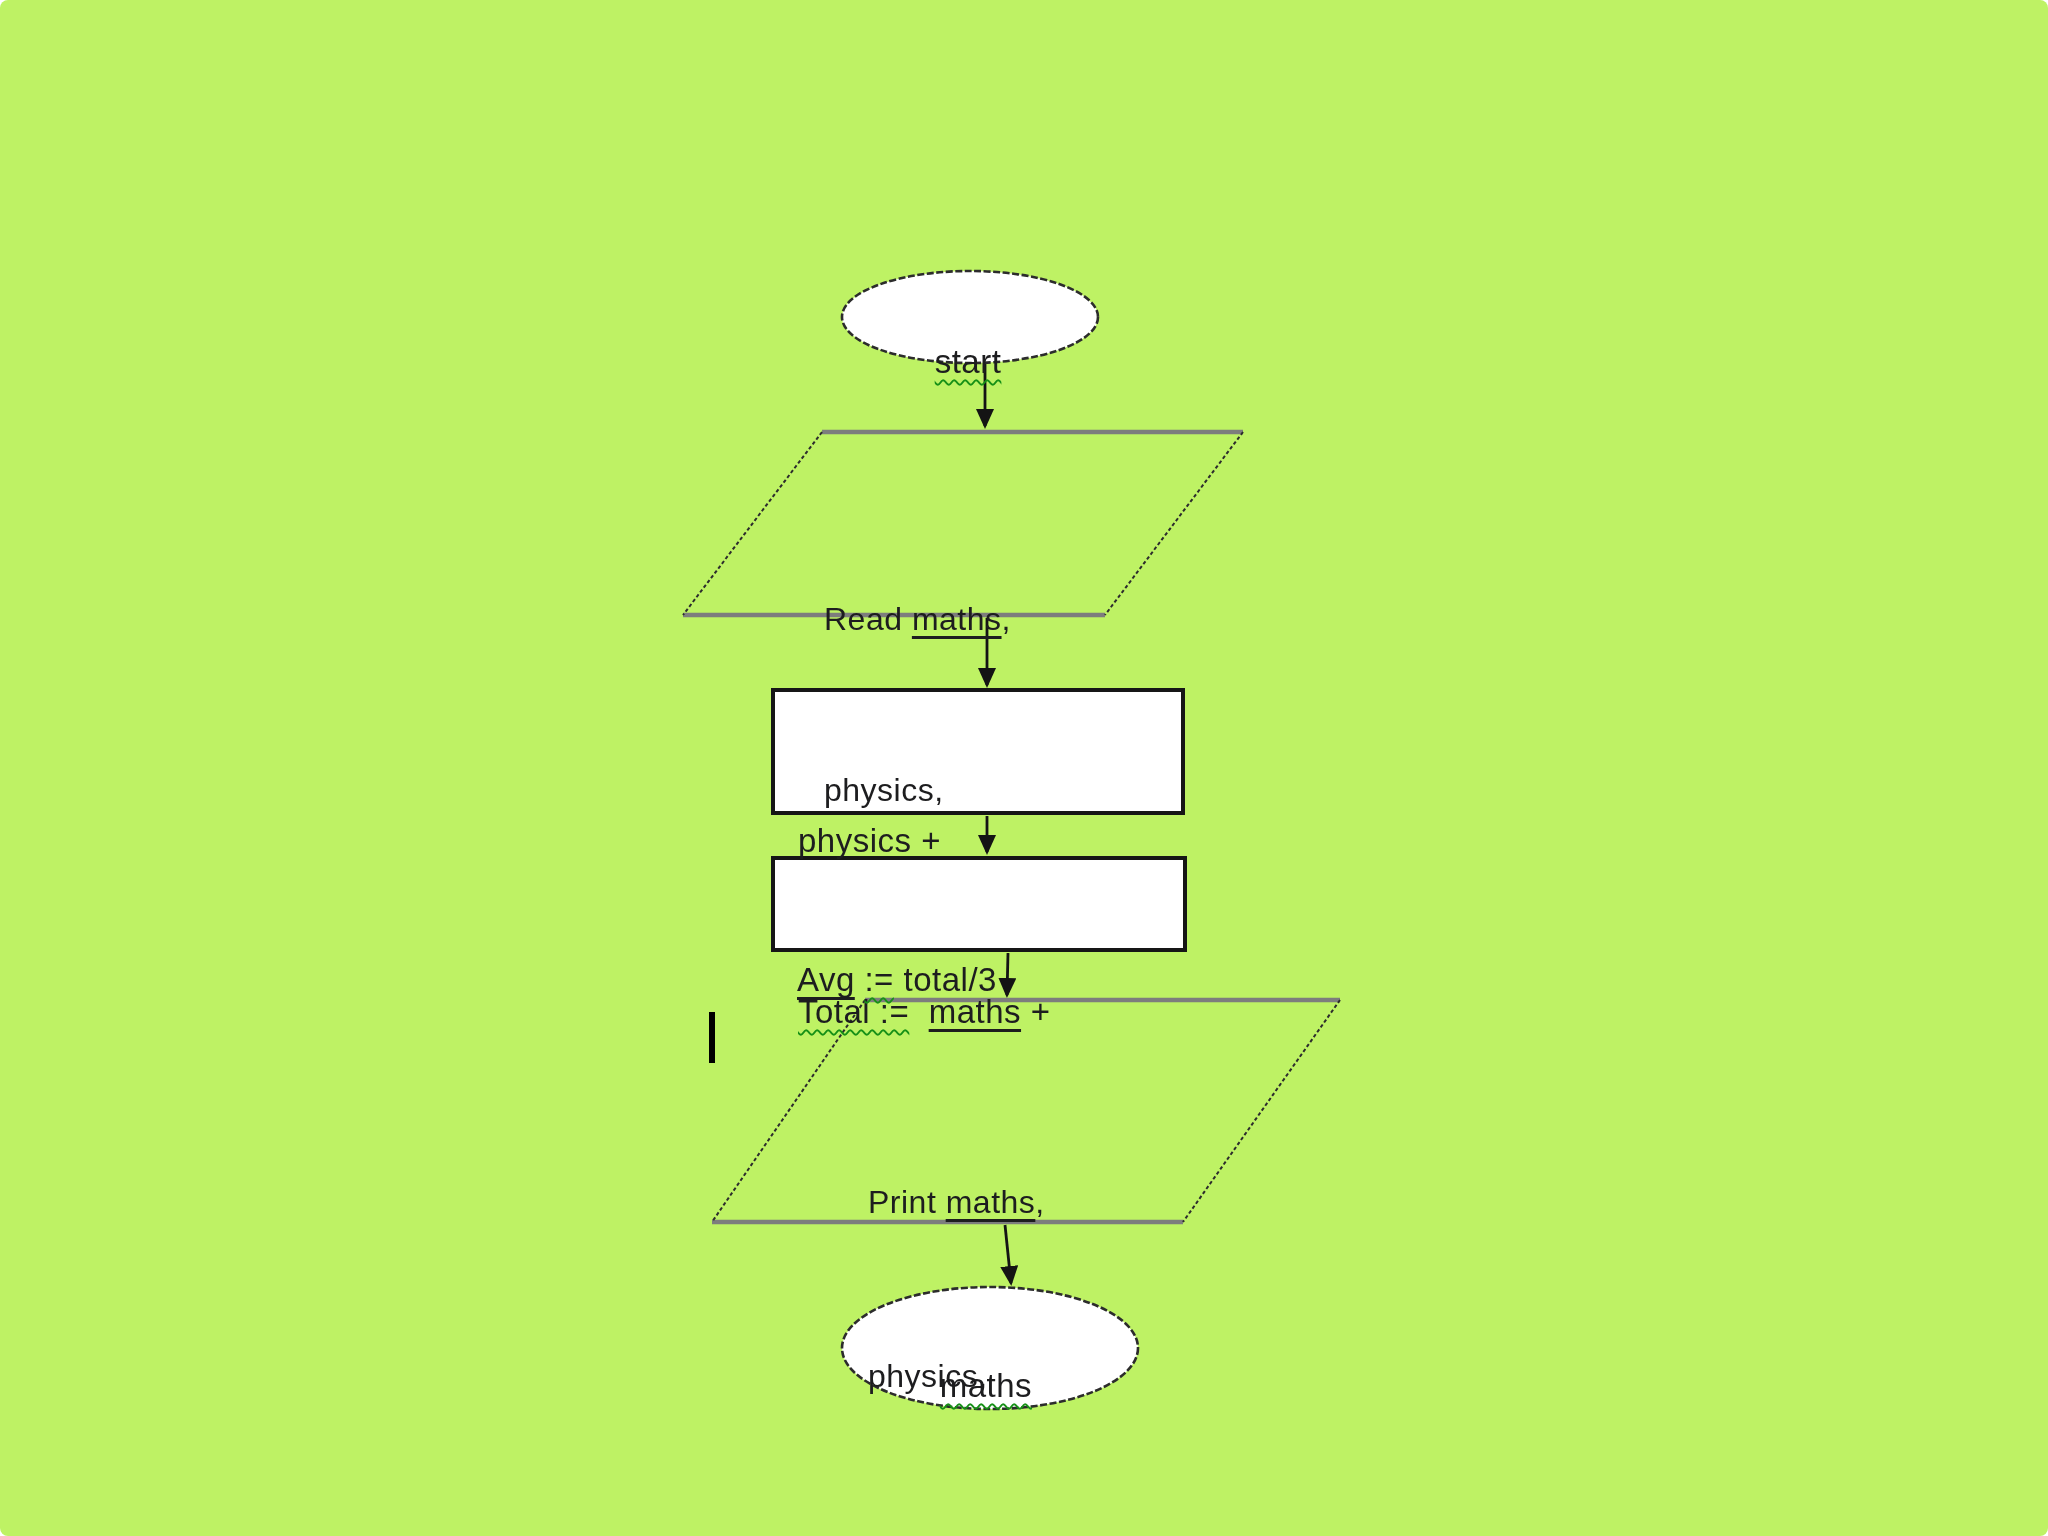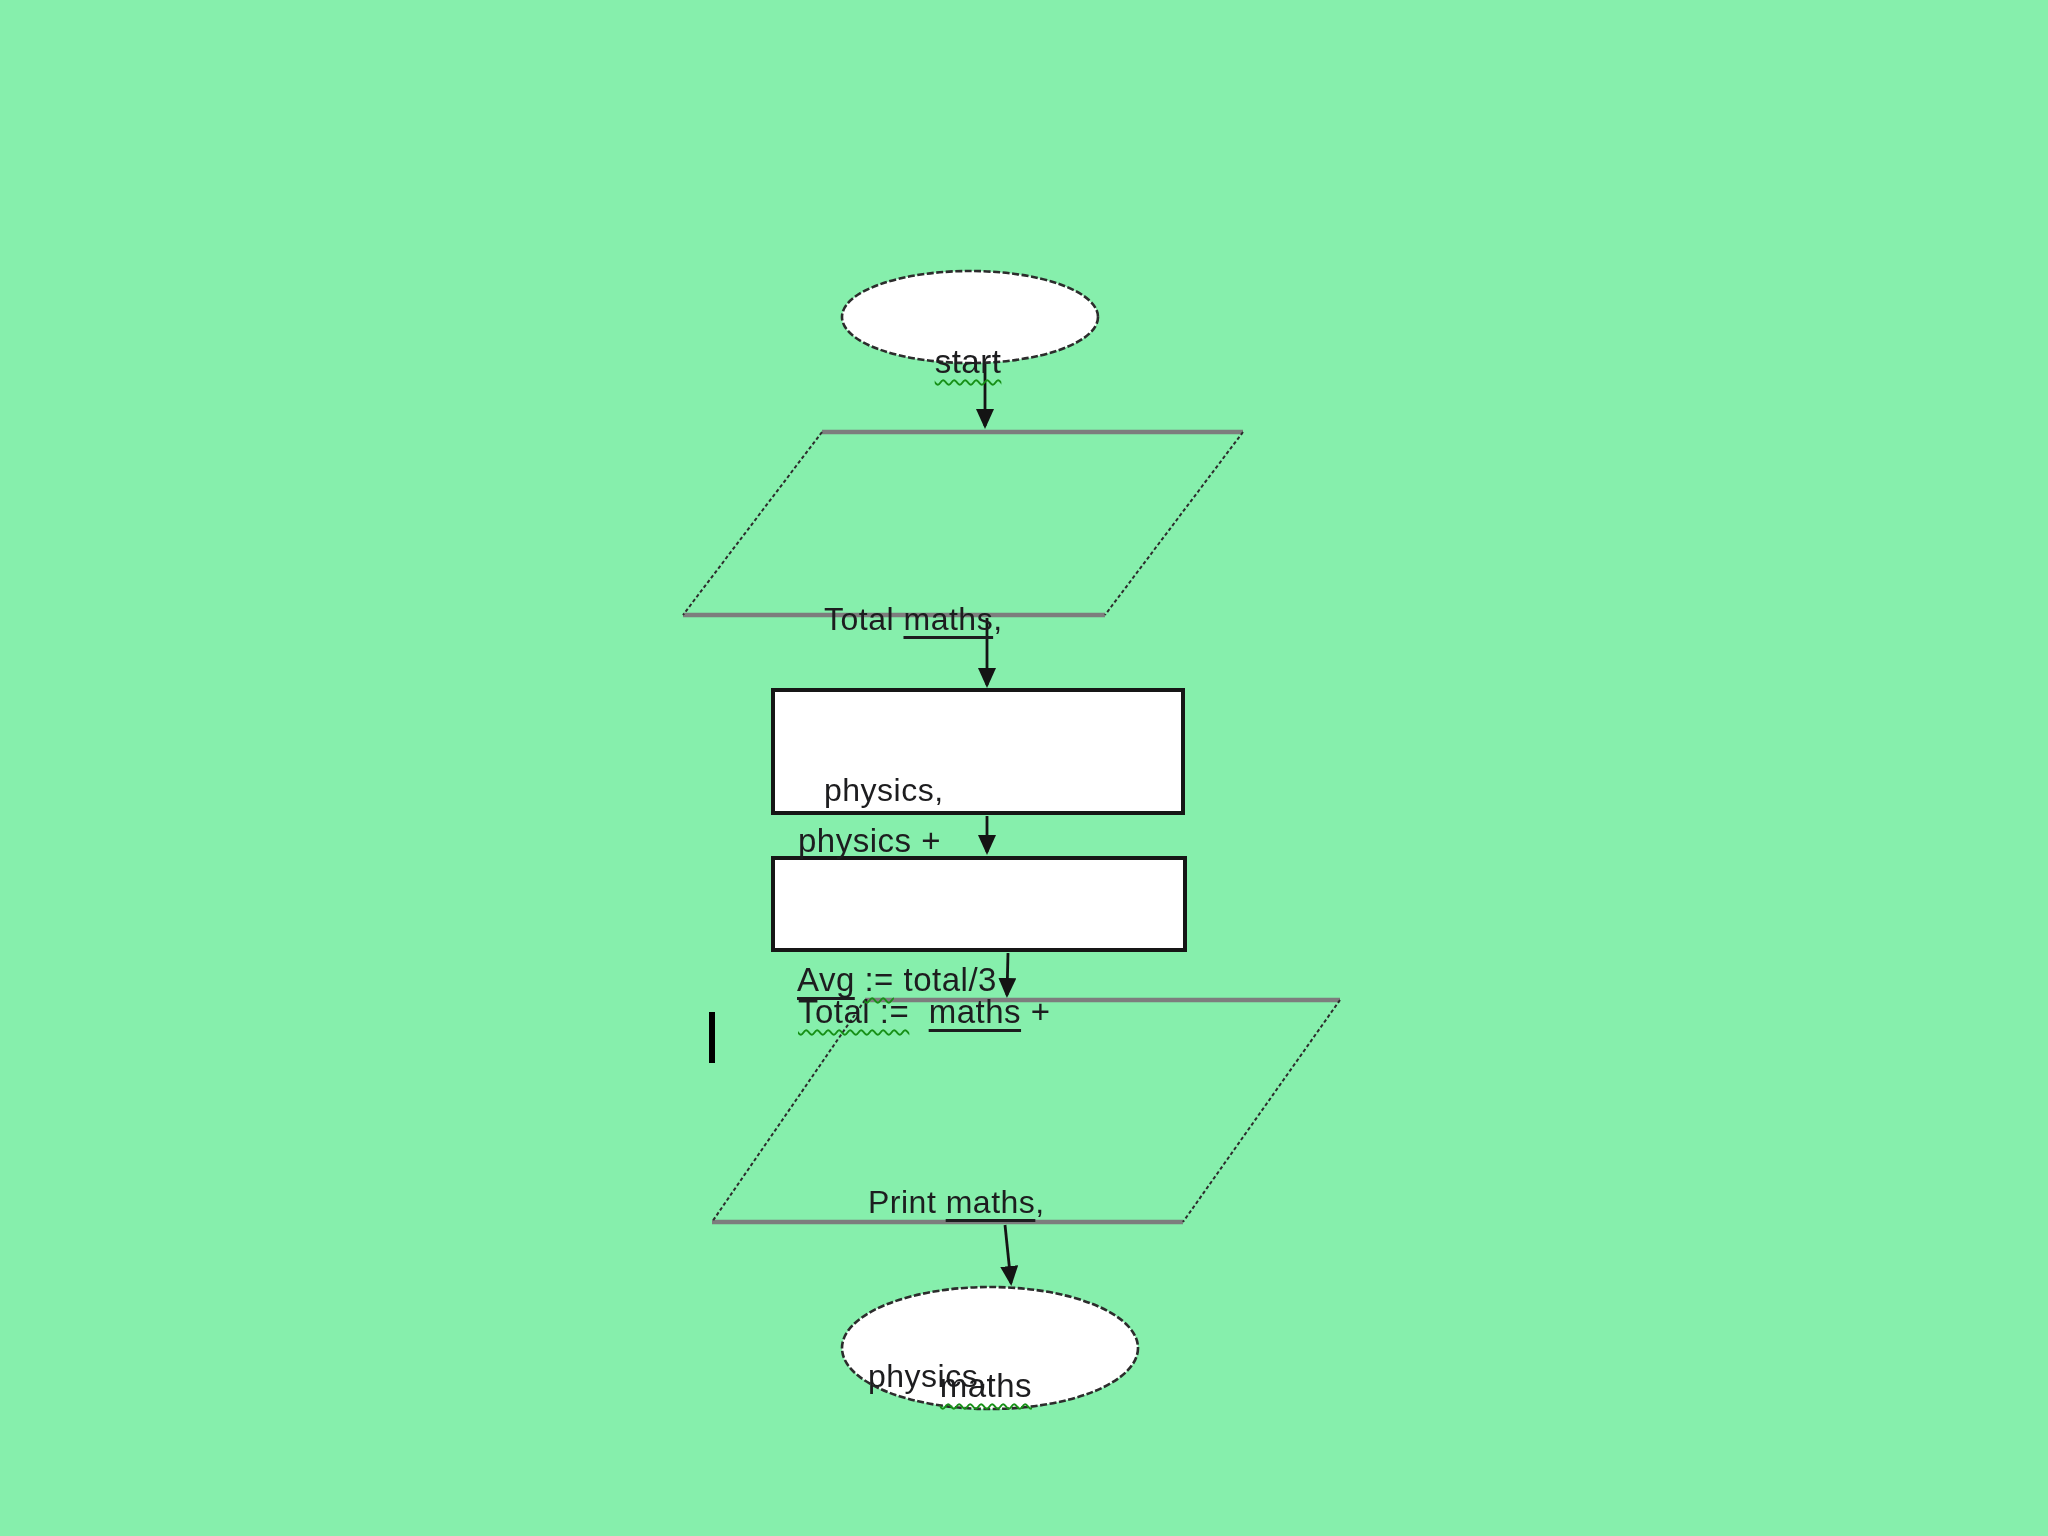--- a/index.html
+++ b/index.html
@@ -4,23 +4,24 @@
 <style>
   html, body {
     margin: 0;
     padding: 0;
     background: #ffffff;
   }
   .canvas {
     position: relative;
     width: 2048px;
     height: 1536px;
-    background: #86efac;
+    background: #bef264;
     overflow: hidden;
     font-family: "Liberation Sans", sans-serif;
+    border-radius: 8px;
   }
   svg.shapes {
     position: absolute;
     left: 0;
     top: 0;
   }
   
   .terminator-outline {
     fill: #ffffff;
     stroke: #2c2c2c;
@@ -127,21 +128,21 @@
     <ellipse class="terminator-outline" cx="990" cy="1348" rx="148" ry="61"></ellipse>
 
     <rect class="caret" x="709" y="1012" width="6" height="51"></rect>
   </svg>
 
   <div class="label lbl-start">
     <span class="wavy-green">start</span>
   </div>
 
   <div class="label lbl-read">
-    <div><span>Total </span><span class="wavy-red">maths</span><span>,</span></div>
+    <div><span>Read </span><span class="wavy-red">maths</span><span>,</span></div>
     <div>physics,</div>
   </div>
 
   <div class="label lbl-total">
     <div>physics +</div>
     <div><span class="wavy-green">Total :=</span><span>  </span><span class="wavy-red">maths</span><span> +</span></div>
   </div>
 
   <div class="label lbl-avg">
     <div><span class="wavy-red">Avg</span><span> </span><span class="wavy-green">:=</span><span> total/3</span></div>

